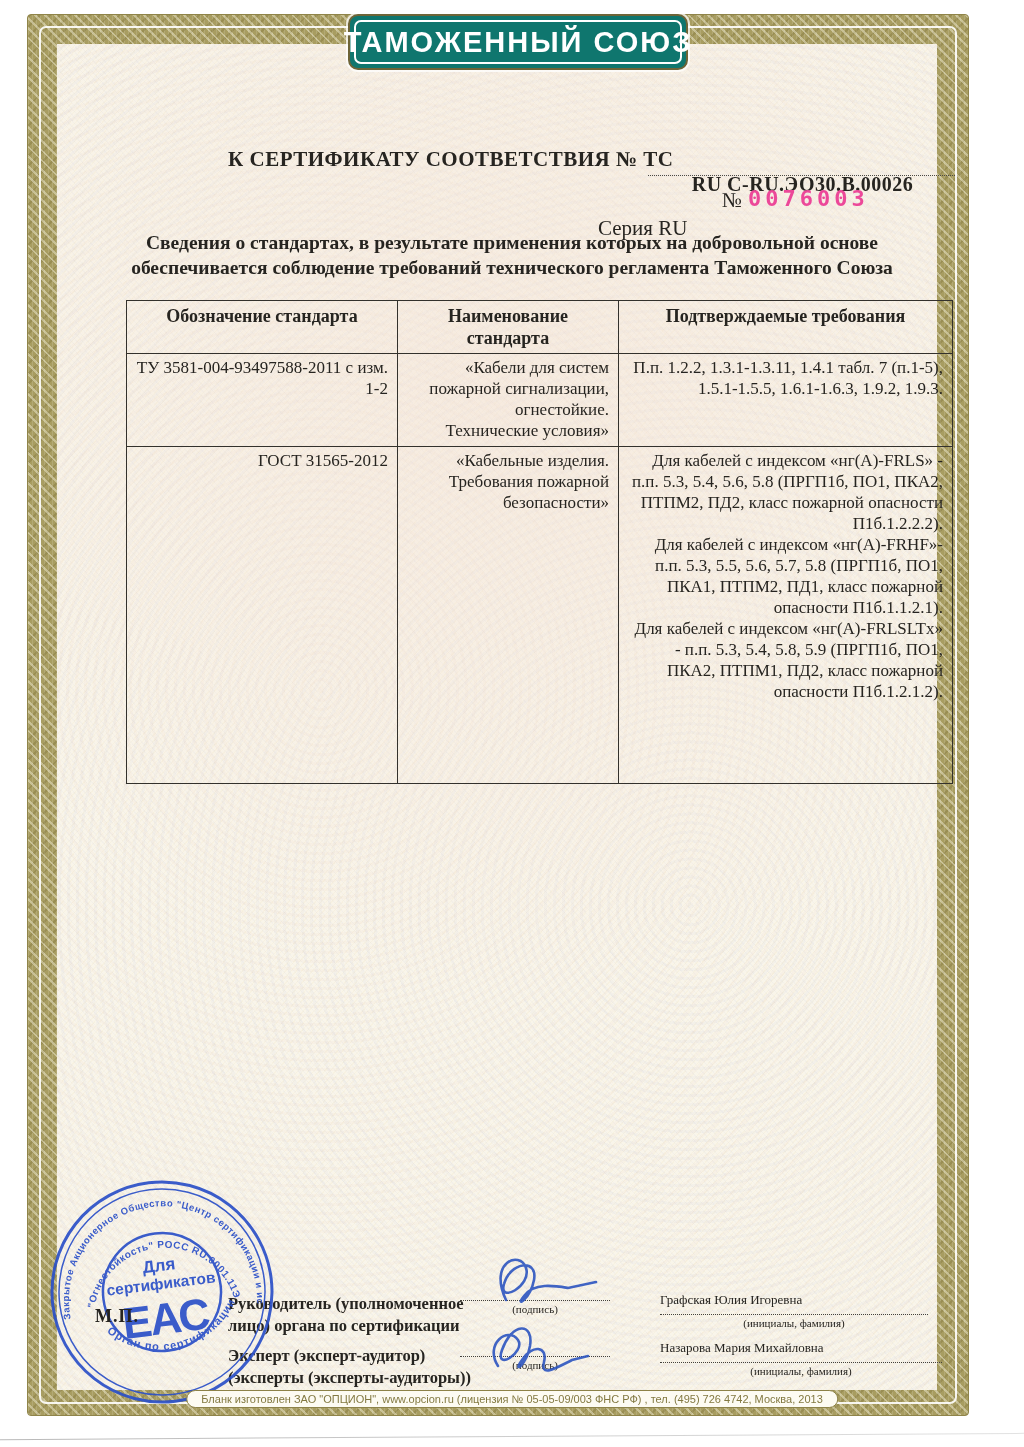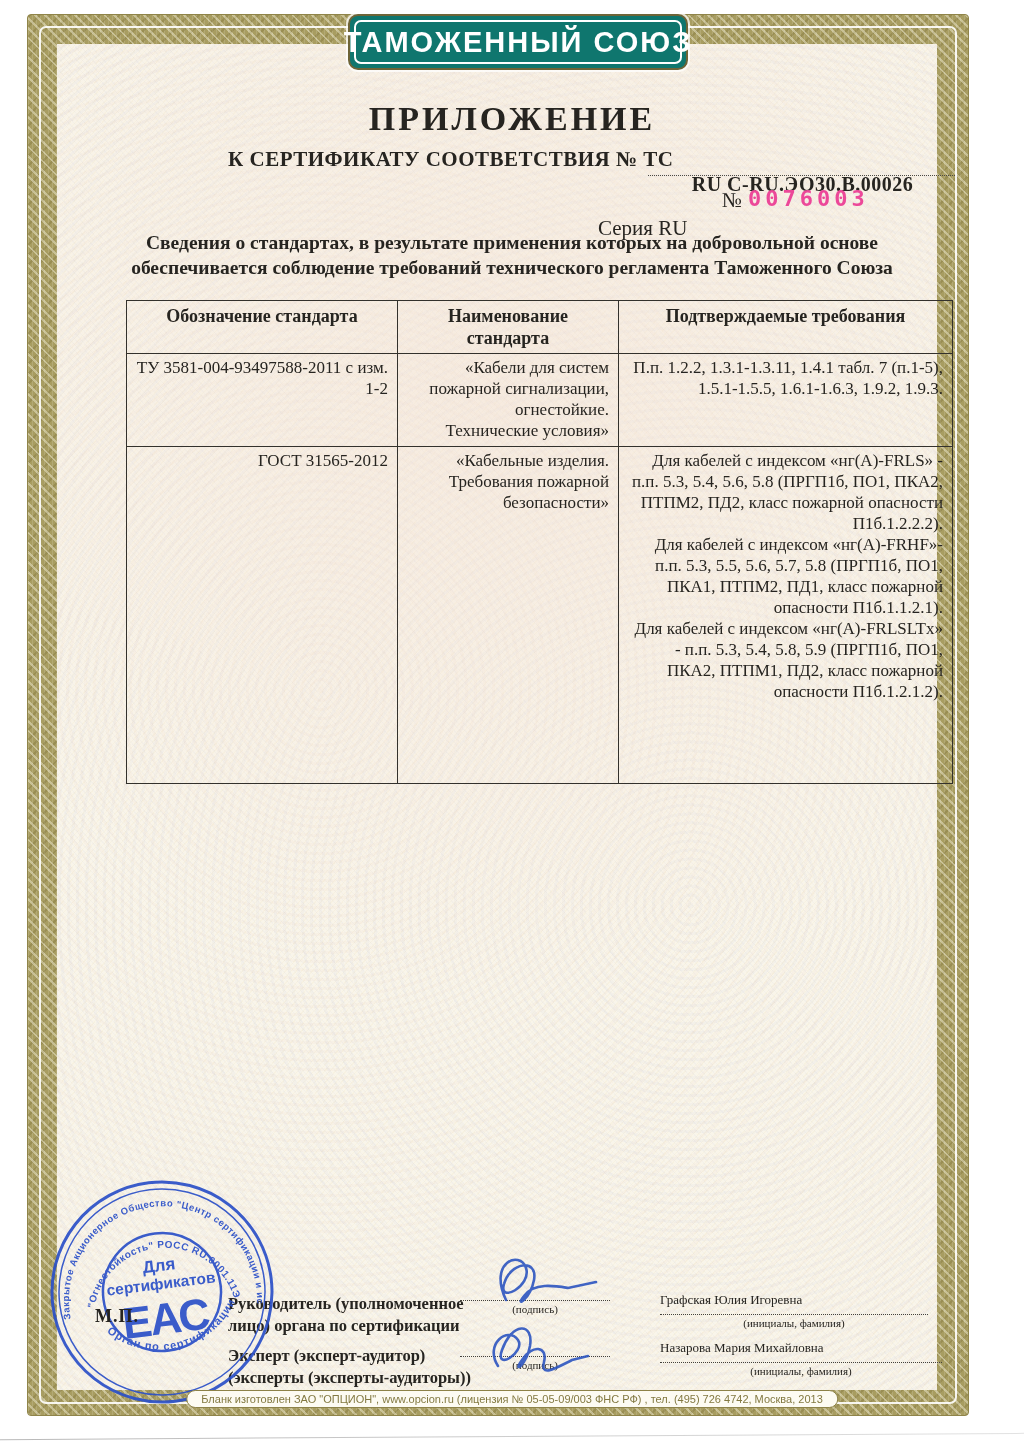--- a/index.html
+++ b/index.html
@@ -89,21 +89,20 @@
 <div class="page">
   <div class="frame">
     <div class="frame-line"></div>
   </div>
   <div class="paper"></div>
 
   <div class="banner">
     <span>ТАМОЖЕННЫЙ СОЮЗ</span>
   </div>
 
-  <div class="title">ПРИЛОЖЕНИЕ</div>
   <div class="subtitle">К СЕРТИФИКАТУ СООТВЕТСТВИЯ  № ТС</div>
   <div class="cert-no">RU C-RU.ЭО30.В.00026</div>
   <div class="cert-line"></div>
   <div class="series">Серия RU</div>
   <div class="numsign">№</div>
   <div class="serial">0076003</div>
 
   <div class="intro">Сведения о стандартах, в результате применения которых на добровольной основе
 обеспечивается соблюдение требований технического регламента Таможенного Союза</div>
 

